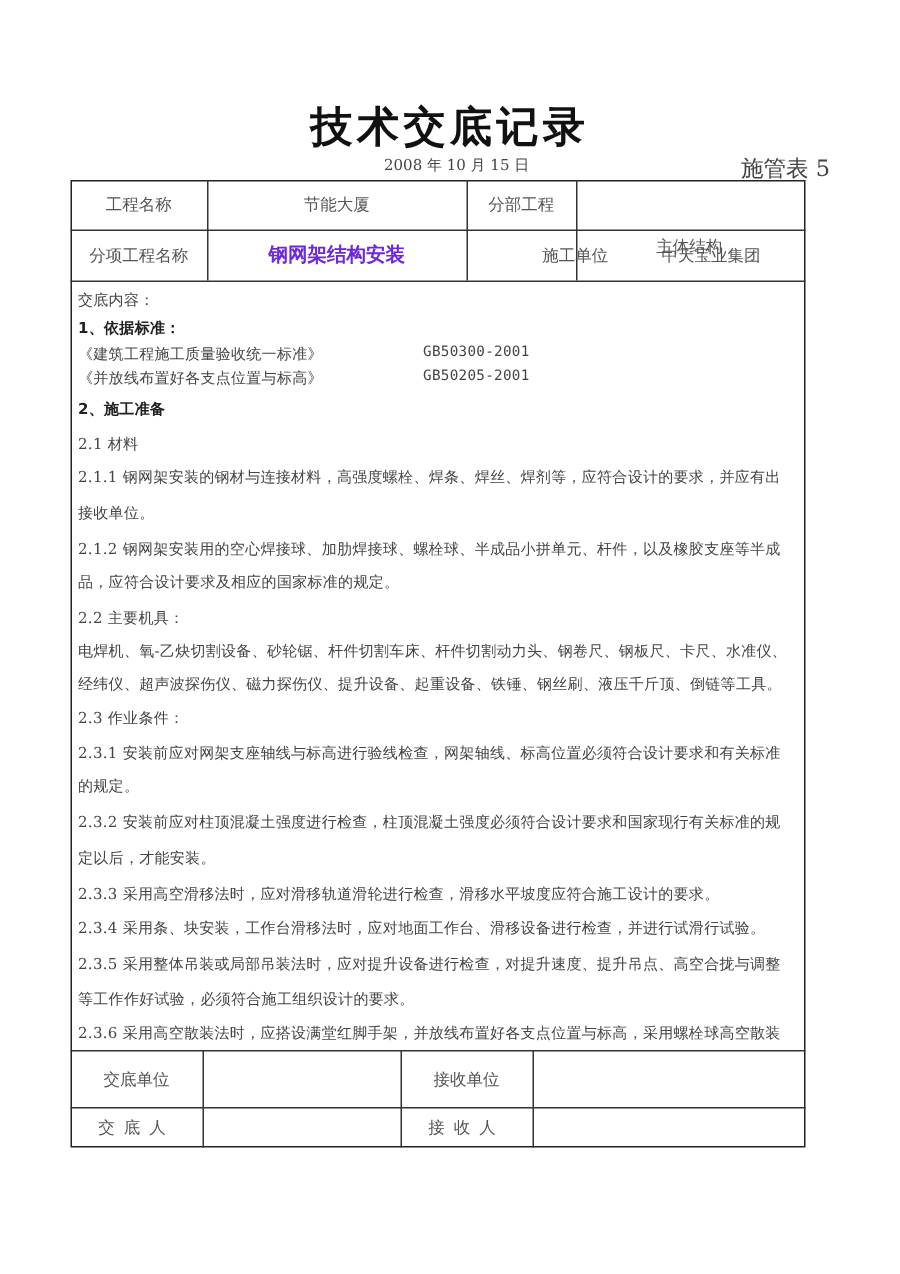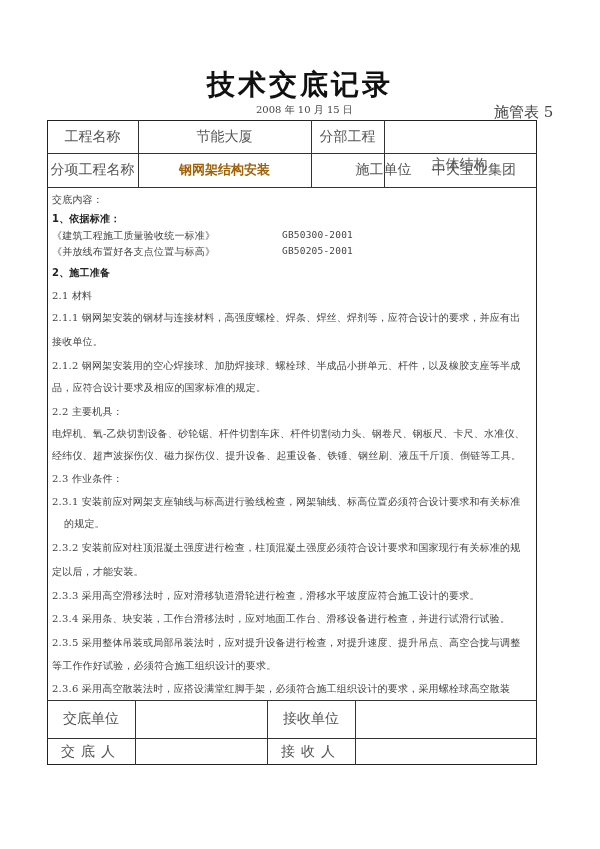--- a/index.html
+++ b/index.html
@@ -8,23 +8,23 @@
   .title { position:absolute; left:0; width:600px; top:66px; text-align:center;
            font-family: "DejaVu Sans", "Liberation Sans", sans-serif; font-weight:bold;
            font-size:28px; letter-spacing:3px; color:#111; }
   .date { position:absolute; left:256px; top:103px; font-size:10px; color:#444; }
   .formno { position:absolute; left:494px; top:103px; font-size:15px; color:#444; }
   .frame { position:absolute; left:47px; top:120px; width:490px; height:645px;
            border:1.5px solid #222; box-sizing:border-box; }
   .hline { position:absolute; height:0; border-top:1px solid #333; }
   .vline { position:absolute; width:0; border-left:1px solid #333; }
   .cell { position:absolute; display:flex; align-items:center; justify-content:center;
-          font-size:14px; color:#555; box-sizing:border-box; }
+          font-size:11px; color:#555; box-sizing:border-box; }
   .cell.bold { font-family:"DejaVu Sans","Liberation Sans",sans-serif; font-weight:bold;
-               font-size:13px; color:#a16207; }
+               font-size:13px; color:#6d28d9; }
   .line { position:absolute; left:52px; font-size:10px; color:#444; white-space:nowrap;
           letter-spacing:0.2px; }
   .line.head { font-family:"DejaVu Sans","Liberation Sans",sans-serif; font-weight:bold; color:#222; }
   .line .code { position:absolute; left:230px; font-family:"DejaVu Sans Mono","Liberation Mono",monospace; font-size:9.5px; }
   .spaced { letter-spacing:6px; }
 </style>
 </head>
 <body>
 
 <div class="title">技术交底记录</div>
@@ -64,28 +64,28 @@
 <div class="line" style="top:289px;">2.1 材料</div>
 <div class="line" style="top:311px;">2.1.1 钢网架安装的钢材与连接材料，高强度螺栓、焊条、焊丝、焊剂等，应符合设计的要求，并应有出</div>
 <div class="line" style="top:335px;">接收单位。</div>
 <div class="line" style="top:359px;">2.1.2 钢网架安装用的空心焊接球、加肋焊接球、螺栓球、半成品小拼单元、杆件，以及橡胶支座等半成</div>
 <div class="line" style="top:381px;">品，应符合设计要求及相应的国家标准的规定。</div>
 <div class="line" style="top:405px;">2.2 主要机具：</div>
 <div class="line" style="top:427px;">电焊机、氧-乙炔切割设备、砂轮锯、杆件切割车床、杆件切割动力头、钢卷尺、钢板尺、卡尺、水准仪、</div>
 <div class="line" style="top:449px;">经纬仪、超声波探伤仪、磁力探伤仪、提升设备、起重设备、铁锤、钢丝刷、液压千斤顶、倒链等工具。</div>
 <div class="line" style="top:472px;">2.3 作业条件：</div>
 <div class="line" style="top:495px;">2.3.1 安装前应对网架支座轴线与标高进行验线检查，网架轴线、标高位置必须符合设计要求和有关标准</div>
-<div class="line" style="top:517px;margin-left:12px;">的规定。</div>
+<div class="line" style="top:517px;">的规定。</div>
 <div class="line" style="top:541px;">2.3.2 安装前应对柱顶混凝土强度进行检查，柱顶混凝土强度必须符合设计要求和国家现行有关标准的规</div>
 <div class="line" style="top:565px;">定以后，才能安装。</div>
 <div class="line" style="top:589px;">2.3.3 采用高空滑移法时，应对滑移轨道滑轮进行检查，滑移水平坡度应符合施工设计的要求。</div>
 <div class="line" style="top:612px;">2.3.4 采用条、块安装，工作台滑移法时，应对地面工作台、滑移设备进行检查，并进行试滑行试验。</div>
 <div class="line" style="top:636px;">2.3.5 采用整体吊装或局部吊装法时，应对提升设备进行检查，对提升速度、提升吊点、高空合拢与调整</div>
 <div class="line" style="top:659px;">等工作作好试验，必须符合施工组织设计的要求。</div>
-<div class="line" style="top:682px;">2.3.6 采用高空散装法时，应搭设满堂红脚手架，必须符合施工组织设计的要求，采用螺栓球高空散装</div>
+<div class="line" style="top:682px;">2.3.6 采用高空散装法时，应搭设满堂红脚手架，并放线布置好各支点位置与标高，采用螺栓球高空散装</div>
 
 <div class="hline" style="left:47px;top:700px;width:490px;"></div>
 <div class="hline" style="left:47px;top:738px;width:490px;"></div>
 <div class="vline" style="left:135px;top:700px;height:65px;"></div>
 <div class="vline" style="left:267px;top:700px;height:65px;"></div>
 <div class="vline" style="left:355px;top:700px;height:65px;"></div>
 
 <div class="cell" style="left:47px;top:700px;width:88px;height:38px;">交底单位</div>
 <div class="cell" style="left:135px;top:700px;width:132px;height:38px;"></div>
 <div class="cell" style="left:267px;top:700px;width:88px;height:38px;">接收单位</div>

